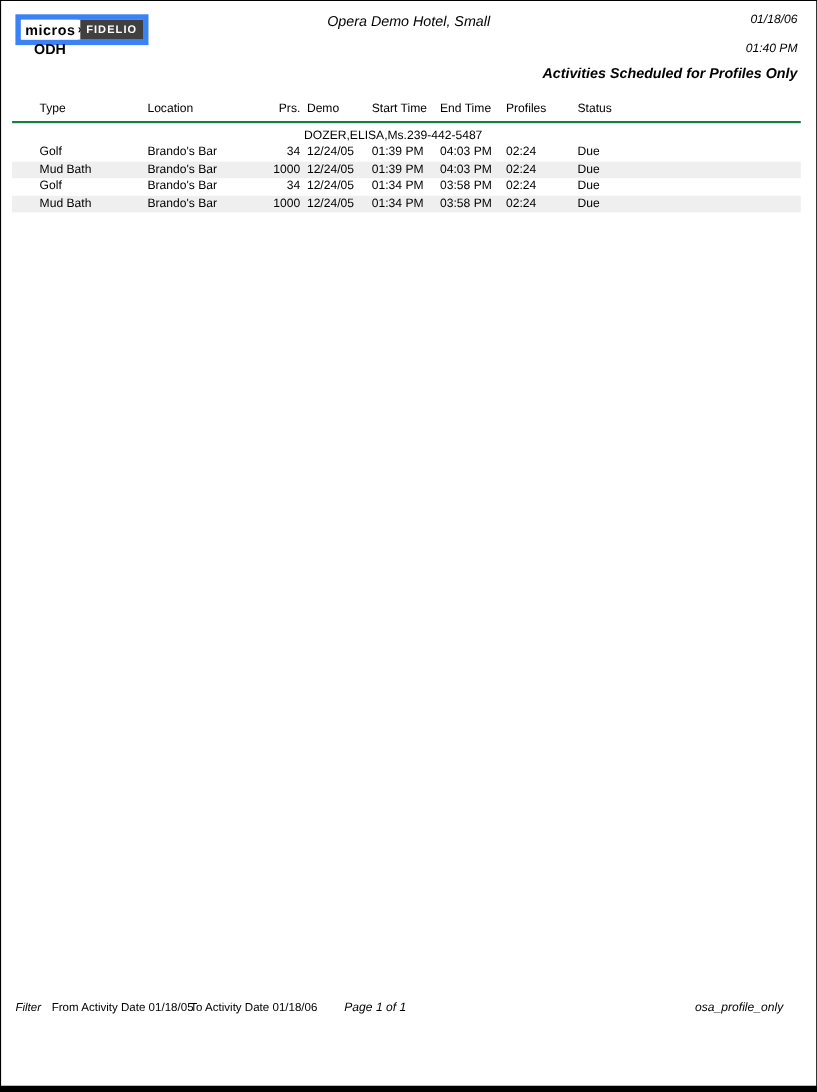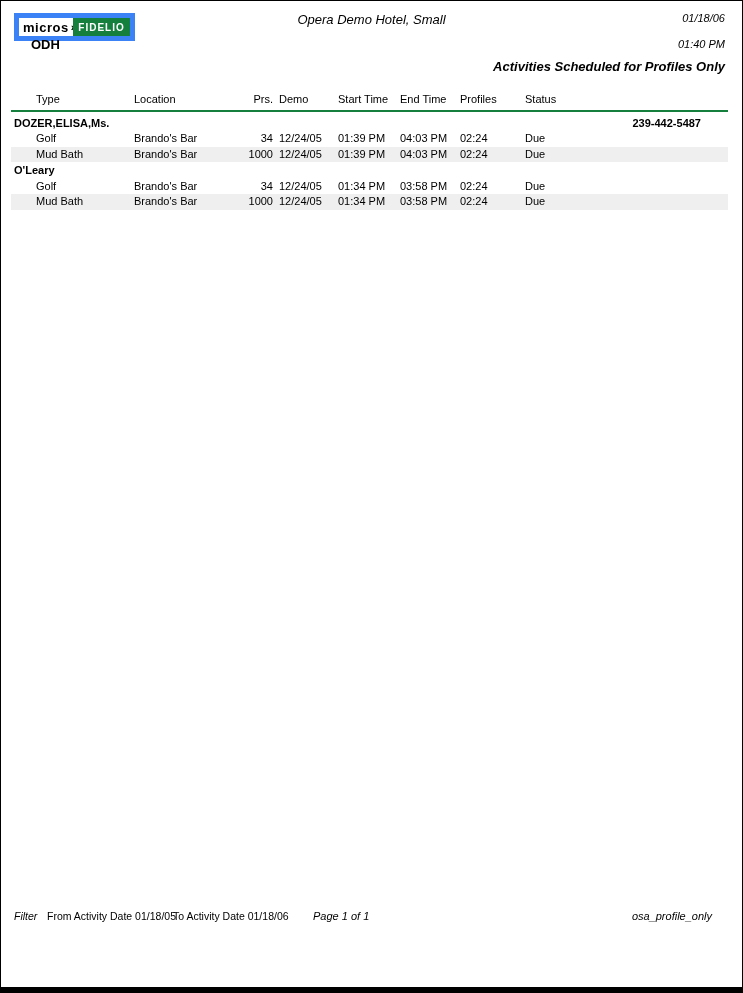--- a/index.html
+++ b/index.html
@@ -26,21 +26,21 @@
     font-weight:bold;font-size:13px;letter-spacing:0.5px;
     background:#fff;color:#000;
   }
   .logo-arrow{
     display:flex;align-items:center;
     color:#000;font-size:11px;font-weight:bold;
     margin-right:-1px;
   }
   .logo-fidelio{
     display:flex;align-items:center;
-    background:#15803d;color:#fff;
+    background:#404040;color:#fff;
     font-weight:bold;font-size:10px;letter-spacing:1px;
     padding:0 5px;
   }
   .prop-code{
     position:absolute;left:30px;top:36px;
     font-weight:bold;font-size:13px;
   }
   .hotel-name{
     position:absolute;left:0;right:0;top:11px;
     text-align:center;font-style:italic;font-size:13px;
@@ -71,25 +71,24 @@
   }
   .tbl-head{
     border-bottom:2px solid #15803d;
     padding-bottom:2px;
     margin-bottom:4px;
   }
   .c-type{padding-left:25px;}
   .c-prs{text-align:right;}
   .c-date{padding-left:6px;}
   .profile-row{
-    display:flex;justify-content:space-between;align-items:center;
+    display:flex;justify-content:center;align-items:center;
     height:15.5px;line-height:15.5px;
     padding-left:3px;margin-top:1px;
     white-space:nowrap;
-    font-weight:bold;
   }
   .profile-phone{margin-right:27px;}
   .row.shaded{background:#efefef;}
   
   .footer{
     position:absolute;left:0;right:0;top:907px;height:16px;
     font-size:10.5px;line-height:16px;white-space:nowrap;
   }
   .f-filter{position:absolute;left:13px;font-style:italic;}
   .f-from{position:absolute;left:46px;}
@@ -142,23 +141,20 @@
         <div class="grid-row row shaded">
           <span class="c-type">Mud Bath</span>
           <span>Brando's Bar</span>
           <span class="c-prs">1000</span>
           <span class="c-date">12/24/05</span>
           <span>01:39 PM</span>
           <span>04:03 PM</span>
           <span>02:24</span>
           <span>Due</span>
         </div>
-        <div class="profile-row">
-          <span class="profile-name">O'Leary</span>
-        </div>
         <div class="grid-row row">
           <span class="c-type">Golf</span>
           <span>Brando's Bar</span>
           <span class="c-prs">34</span>
           <span class="c-date">12/24/05</span>
           <span>01:34 PM</span>
           <span>03:58 PM</span>
           <span>02:24</span>
           <span>Due</span>
         </div>

